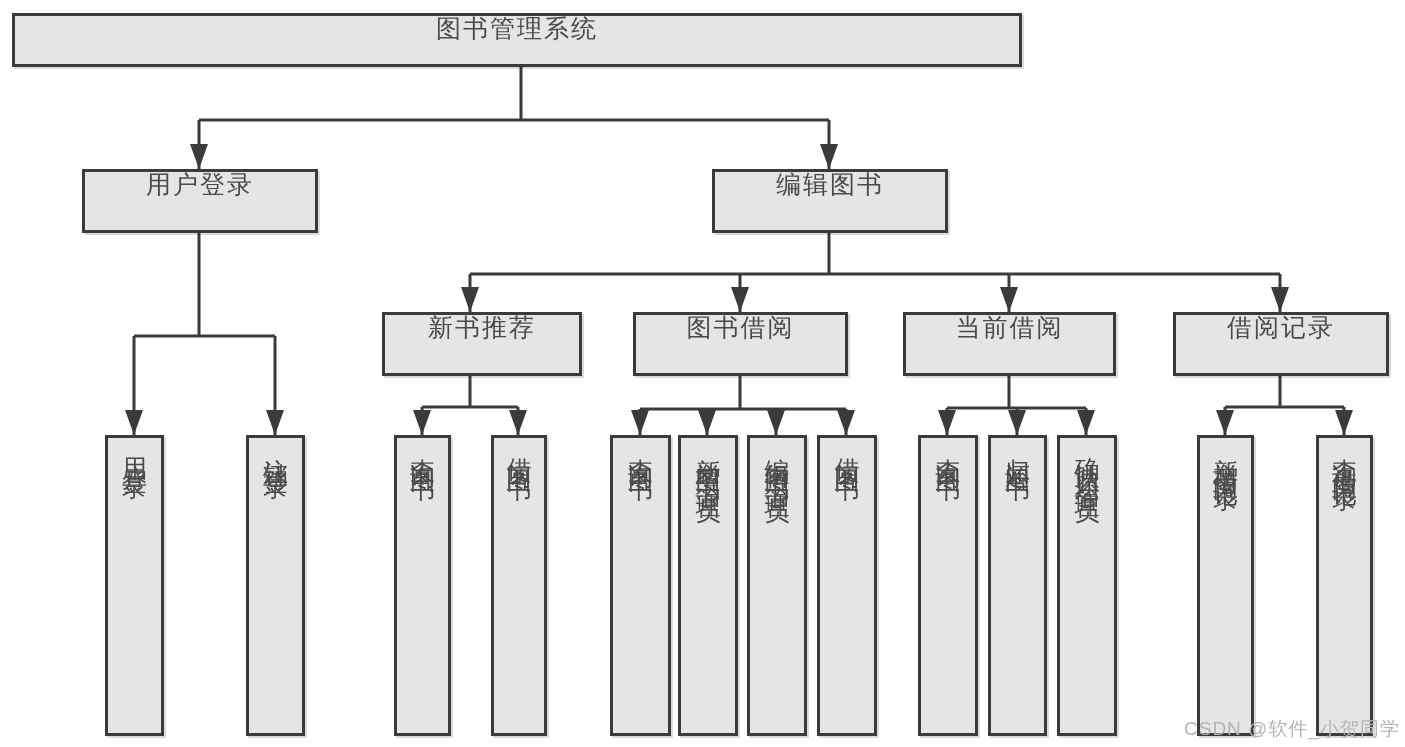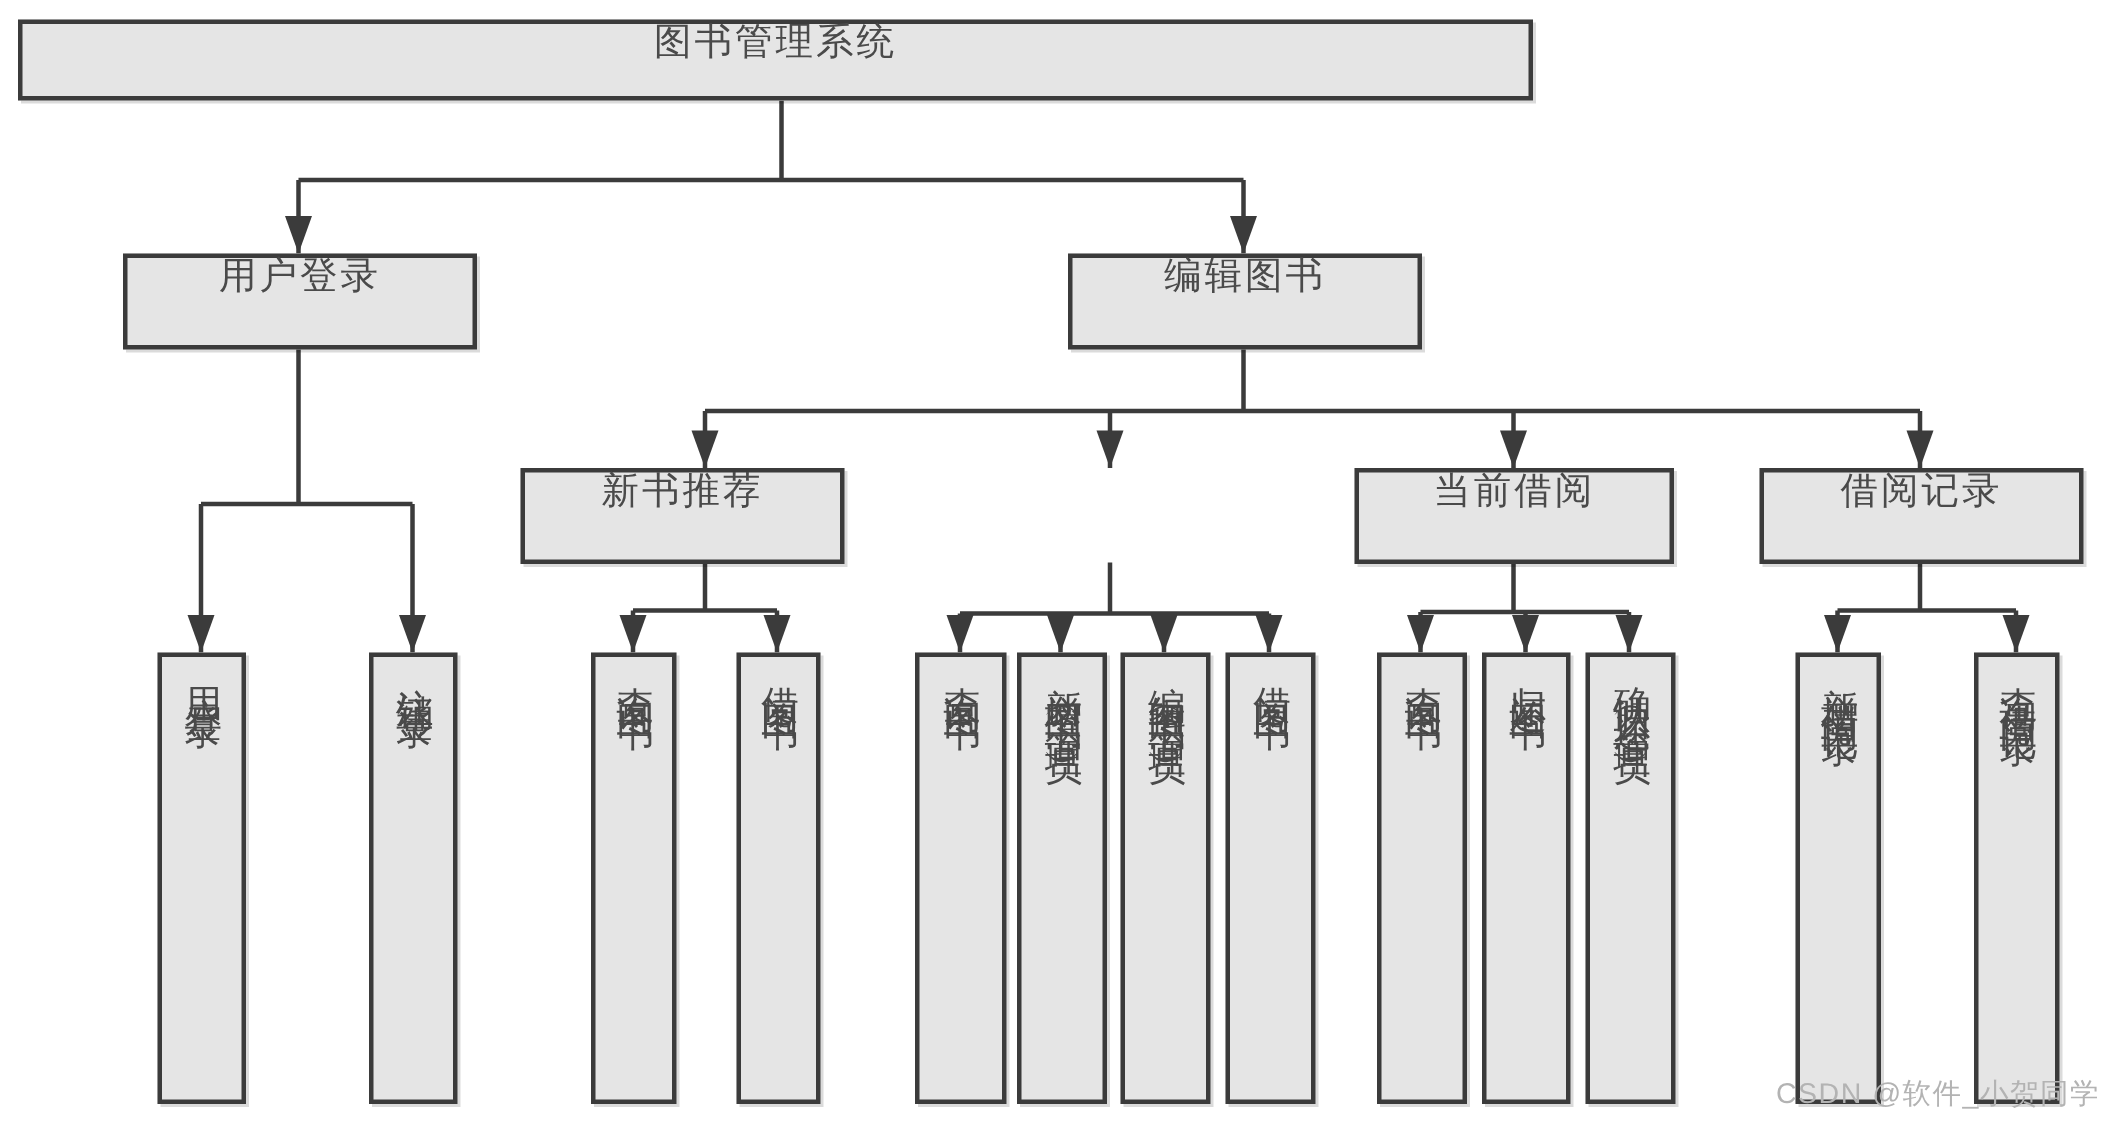--- a/index.html
+++ b/index.html
@@ -80,22 +80,25 @@
     <span class="lbl">图书管理系统</span>
   </div>
 
   <div class="node h" style="left:82px;top:169px;width:236px;height:64px">
     <span class="lbl">用户登录</span>
   </div>
   <div class="node h" style="left:712px;top:169px;width:236px;height:64px">
     <span class="lbl">编辑图书</span>
   </div>
 
-  <div class="node h" style="left:347px;top:312px;width:216px;height:64px">
+  <div class="node h" style="left:382px;top:312px;width:200px;height:64px">
     <span class="lbl">新书推荐</span>
+  </div>
+  <div class="node h" style="left:633px;top:312px;width:215px;height:64px">
+    <span class="lbl">图书借阅</span>
   </div>
   <div class="node h" style="left:1173px;top:312px;width:216px;height:64px">
     <span class="lbl">借阅记录</span>
   </div>
   <div class="node h" style="left:903px;top:312px;width:213px;height:64px">
     <span class="lbl">当前借阅</span>
   </div>
 
   <div class="node v" style="left:105px;top:435px;width:59px;height:301px">
     <span class="lbl">用户登录</span>

